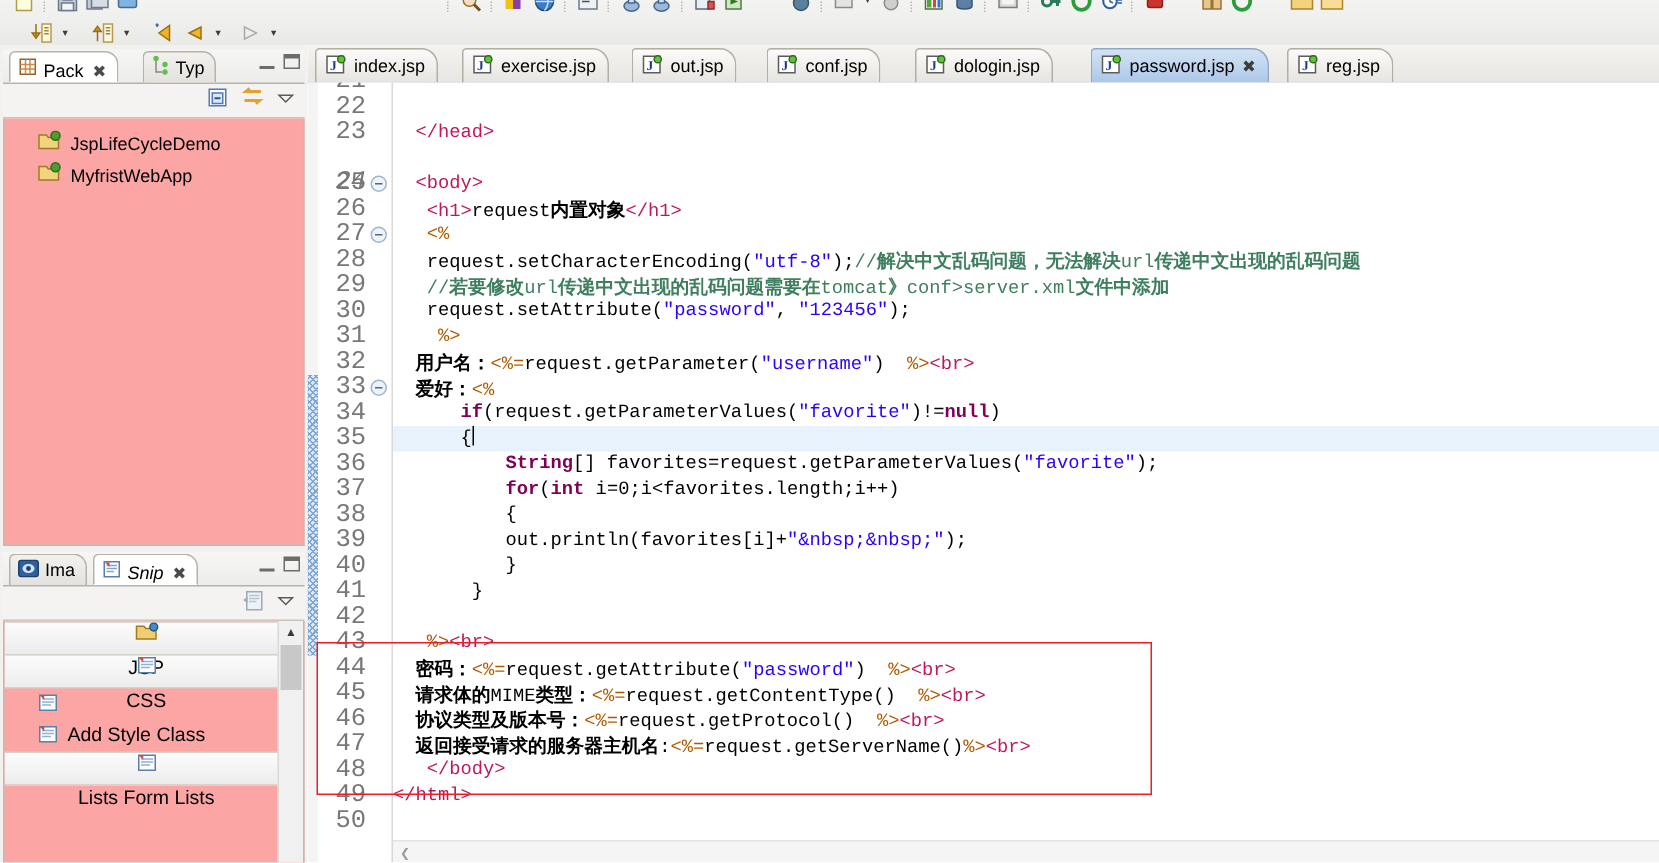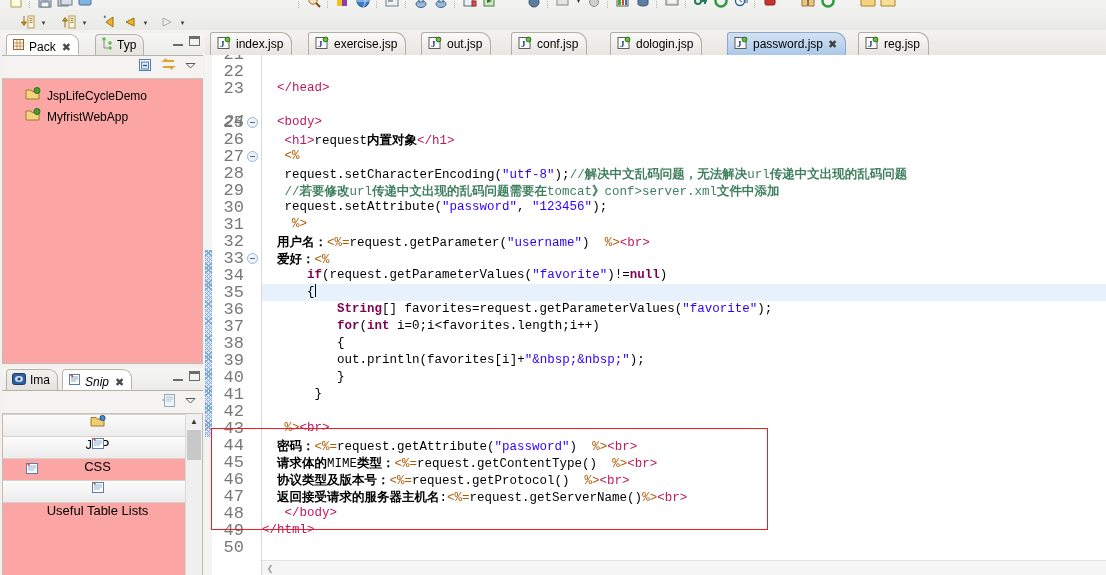--- a/index.html
+++ b/index.html
@@ -611,30 +611,40 @@
           <div class="snip-item">
             <span style="margin-top:2px">
               <svg width="14" height="13" viewBox="0 0 14 13">
                   <rect x="1.5" y="1.5" width="11" height="10" fill="#fff" stroke="#5a7fa8"></rect>
                   <path d="M3 4h8M3 6h8M3 8h6" stroke="#8fb1d5"></path>
                   <path d="M1.5 1.5l3 0 0 3z" fill="#d04a3a"></path>
                 </svg>
             </span>
           </div>
 
+          <div class="snip-item">
+            <span style="margin-top:2px">
+              <svg width="14" height="13" viewBox="0 0 14 13">
+                  <rect x="1.5" y="1.5" width="11" height="10" fill="#fff" stroke="#5a7fa8"></rect>
+                  <path d="M3 4h8M3 6h8M3 8h6" stroke="#8fb1d5"></path>
+                  <path d="M1.5 1.5l3 0 0 3z" fill="#d04a3a"></path>
+                </svg>
+            </span>
+            <span>Add Style Class</span>
+          </div>
 
           <div class="snip-cat" style="border-top:1px solid #d6d2c9">
             <span>
               <svg width="14" height="13" viewBox="0 0 14 13">
                   <rect x="1.5" y="1.5" width="11" height="10" fill="#fff" stroke="#5a7fa8"></rect>
                   <path d="M3 4h8M3 6h8M3 8h6" stroke="#8fb1d5"></path>
                   <path d="M1.5 1.5l3 0 0 3z" fill="#d04a3a"></path>
                 </svg>
             </span>
-            <span>Useful Table Lists</span>
+            <span>Lists Form Lists</span>
           </div>
         </div>
 
         <div class="snip-scroll">
           <div class="arrow-up">▲</div>
           <div class="thumb"></div>
         </div>
       </div>
     </div>
   </div>

